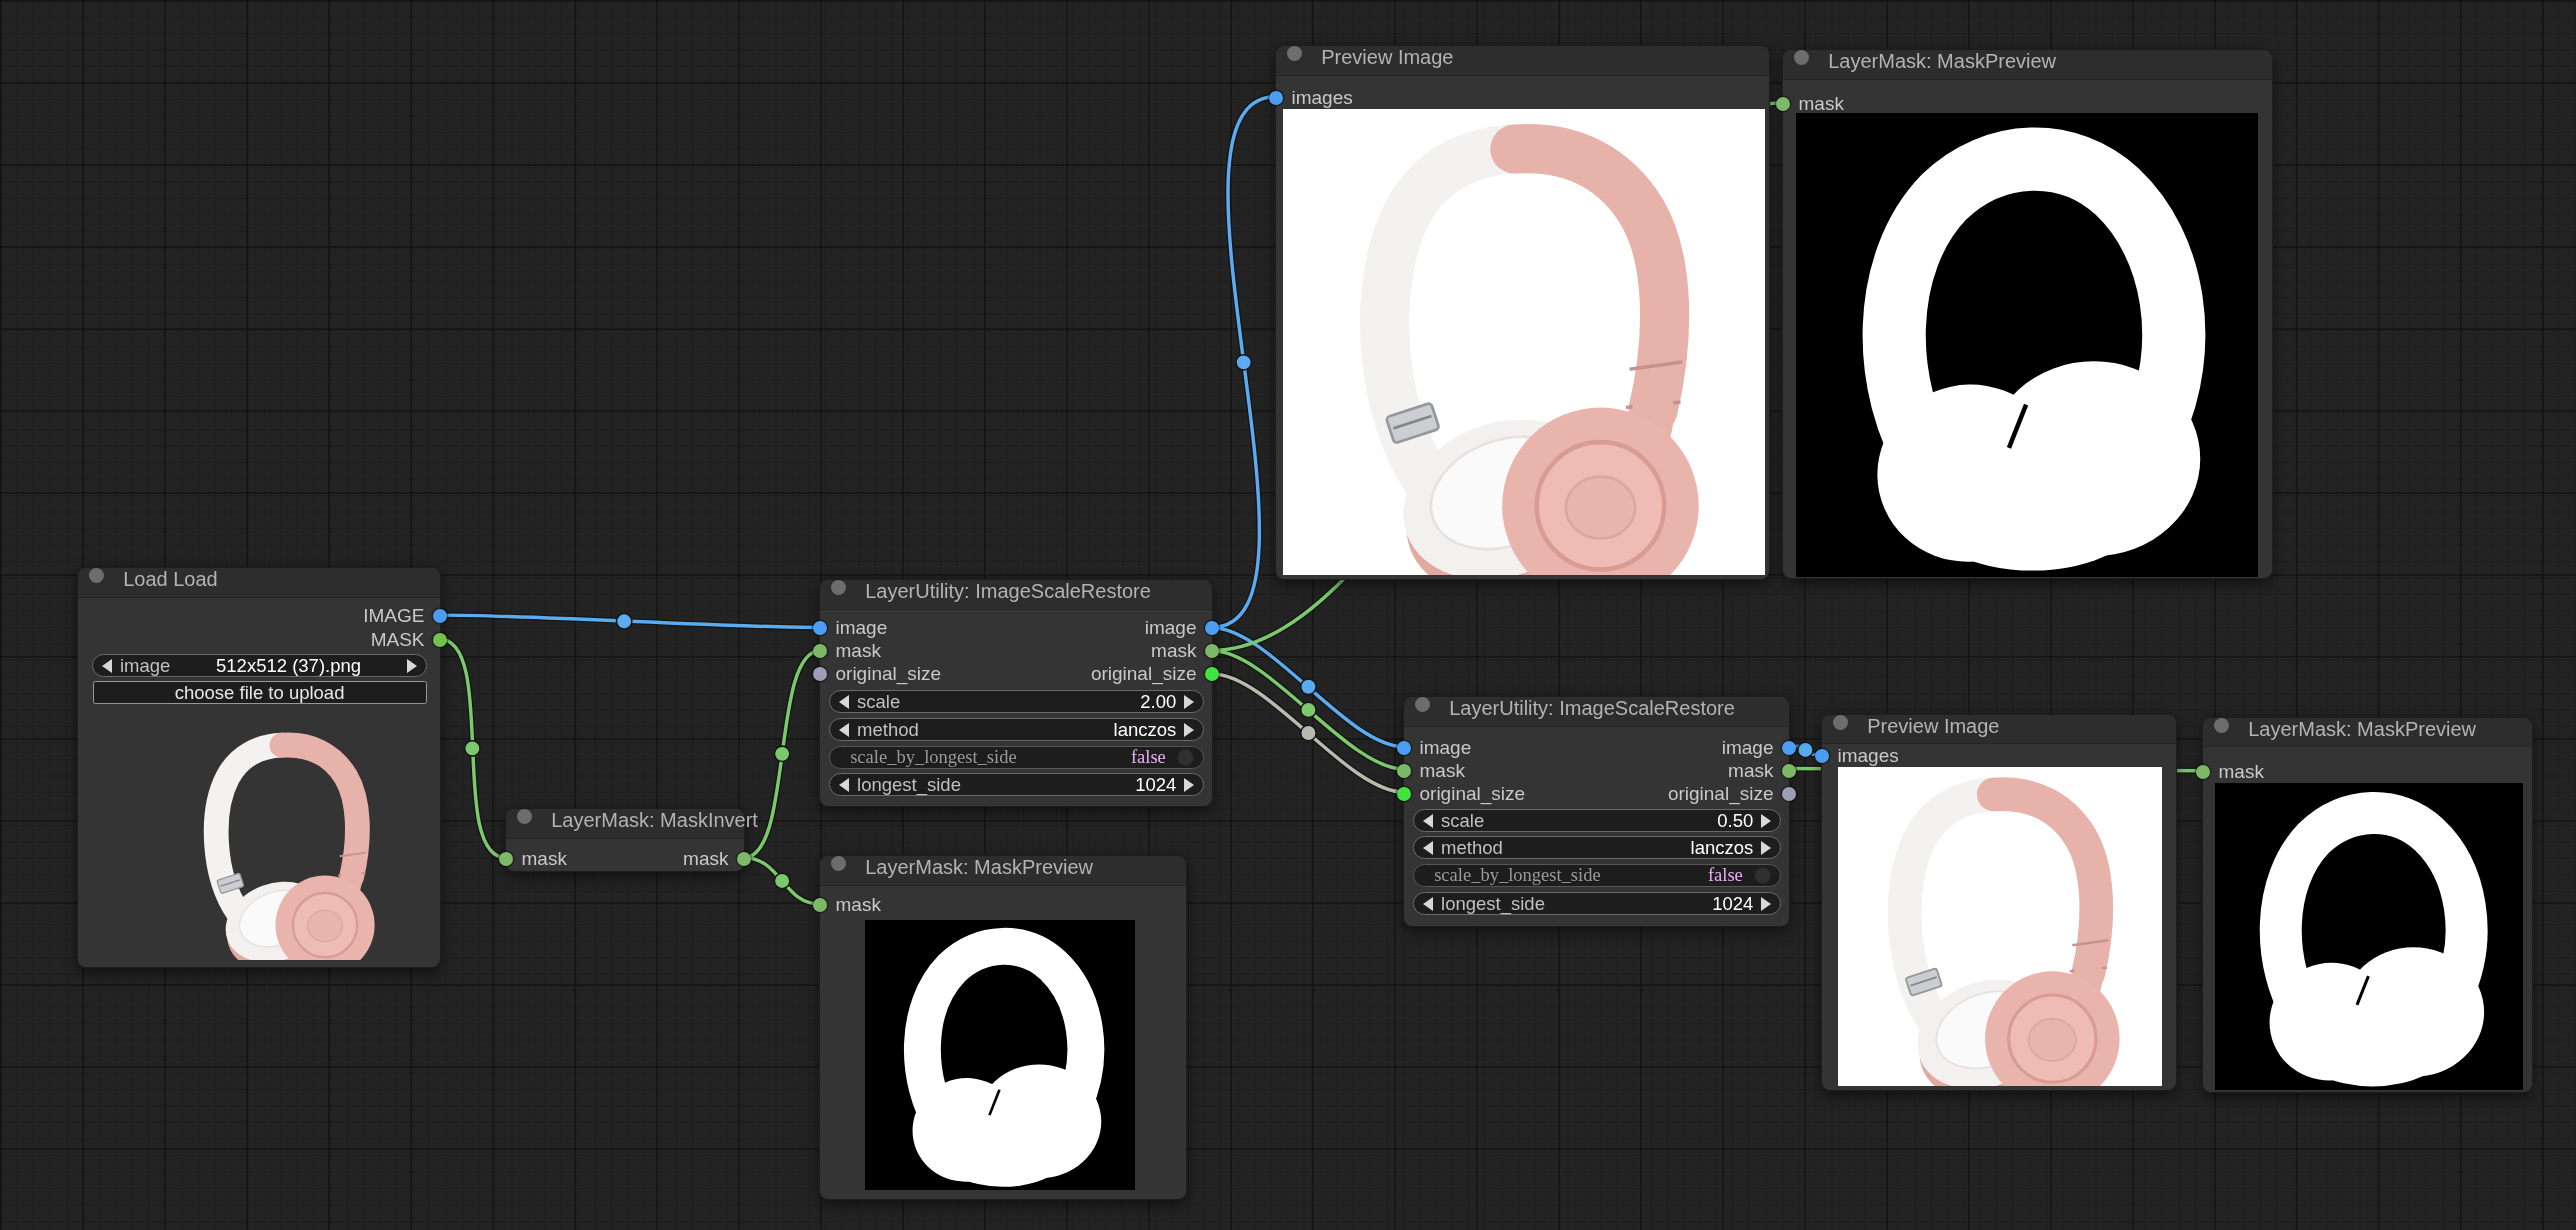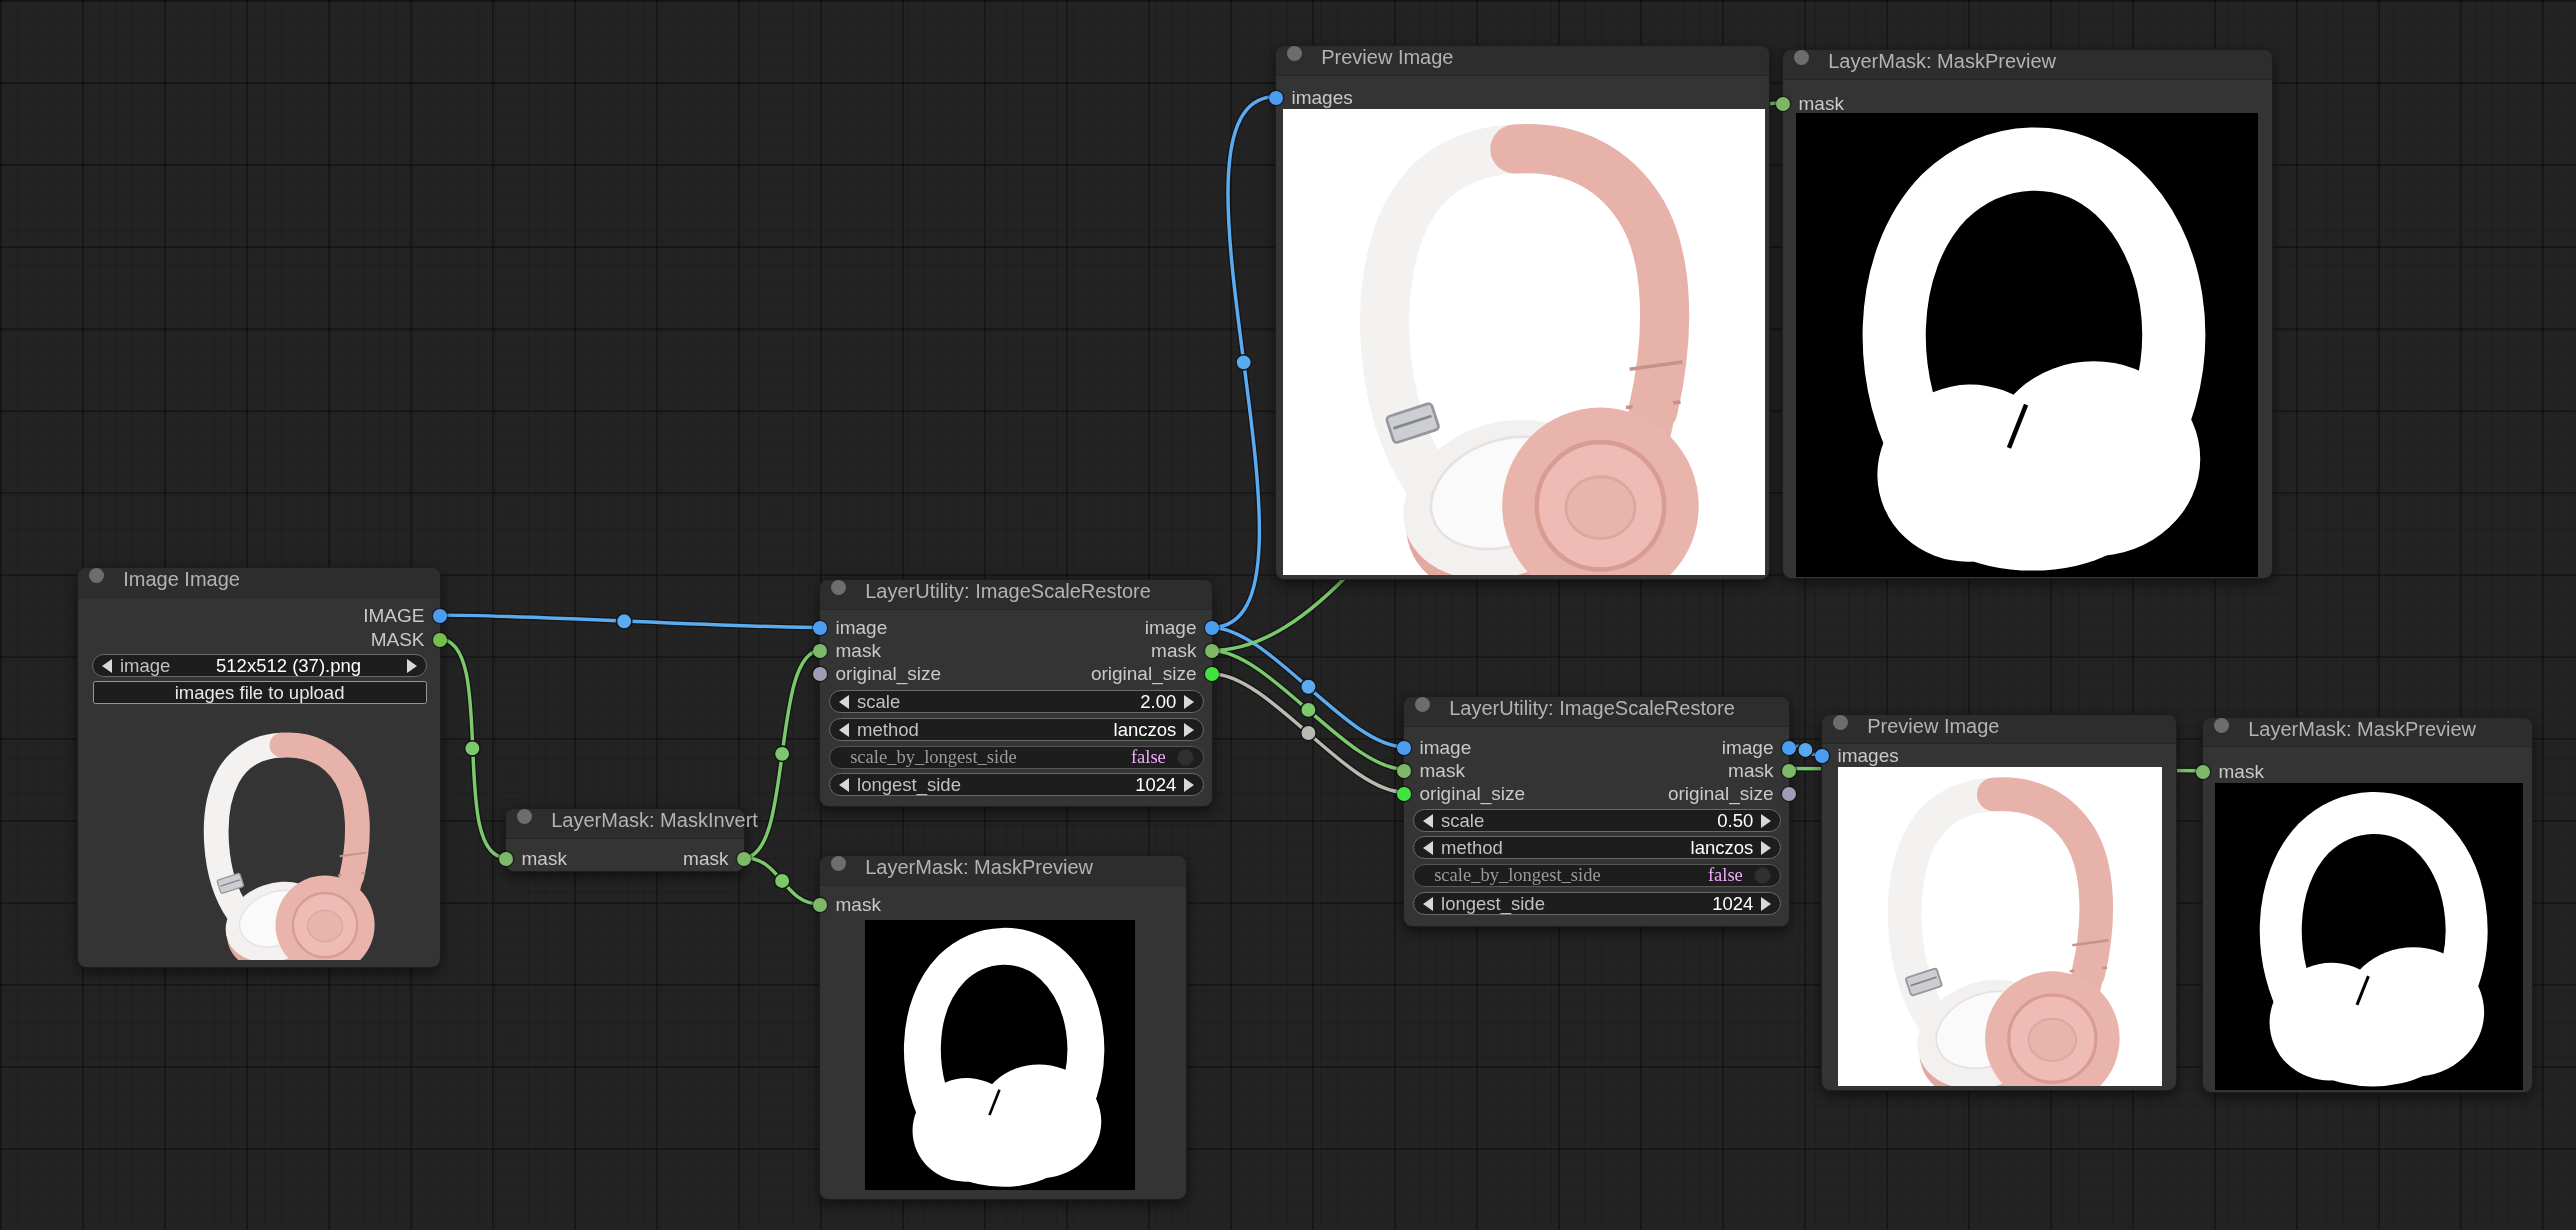--- a/index.html
+++ b/index.html
@@ -147,38 +147,38 @@
       <circle cx="1698" cy="891" r="10" fill="#5aabf0"></circle>
       <circle cx="1698" cy="921" r="10" fill="#7cc96d"></circle>
       <circle cx="1698" cy="951" r="10" fill="#b9b9b0"></circle>
       <circle cx="2343" cy="973" r="10" fill="#5aabf0"></circle>
     </g>
   </svg>
 
   <div class="node" style="left:77px;top:567px;width:364px;height:401px;">
     <div class="titlebar">
       <span class="tdot"></span>
-      <span class="title">Image Image</span>
+      <span class="title">Load Load</span>
     </div>
     <div class="port out" style="top:36px">
       <span class="pdot c-img"></span>
       <span>IMAGE</span>
     </div>
     <div class="port out" style="top:60px">
       <span class="pdot c-maskbright"></span>
       <span>MASK</span>
     </div>
     <div class="widget" style="left:14px;top:86px;width:335px;">
       <span class="arr left"></span>
       <span class="wlabel">image</span>
       <span class="wvalue" style="text-align:center">512x512 (37).png</span>
       <span class="arr right"></span>
     </div>
     <div class="btn" style="left:14.6px;top:113px;width:334px;">
-      <span>images file to upload</span>
+      <span>choose file to upload</span>
     </div>
     <div class="imgbox" style="left:89px;top:157px;width:239px;height:235px;">
       <svg viewBox="0 0 512 512" preserveAspectRatio="xMidYMid meet">
           <use href="#headphones-art"></use>
         </svg>
     </div>
   </div>
 
   <div class="node" style="left:505px;top:808px;width:240px;height:64px;">
     <div class="titlebar">

